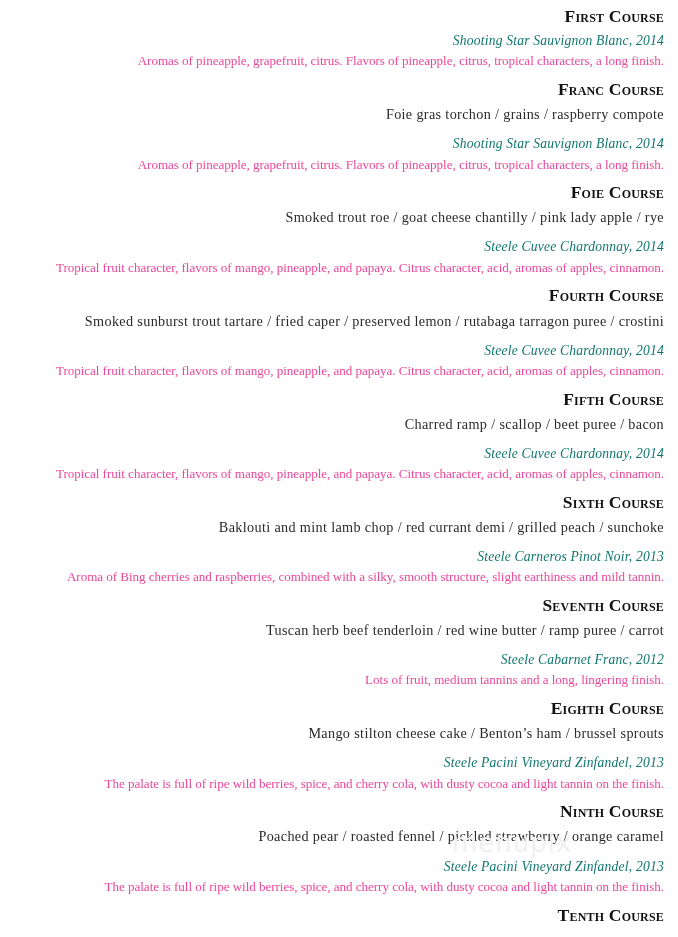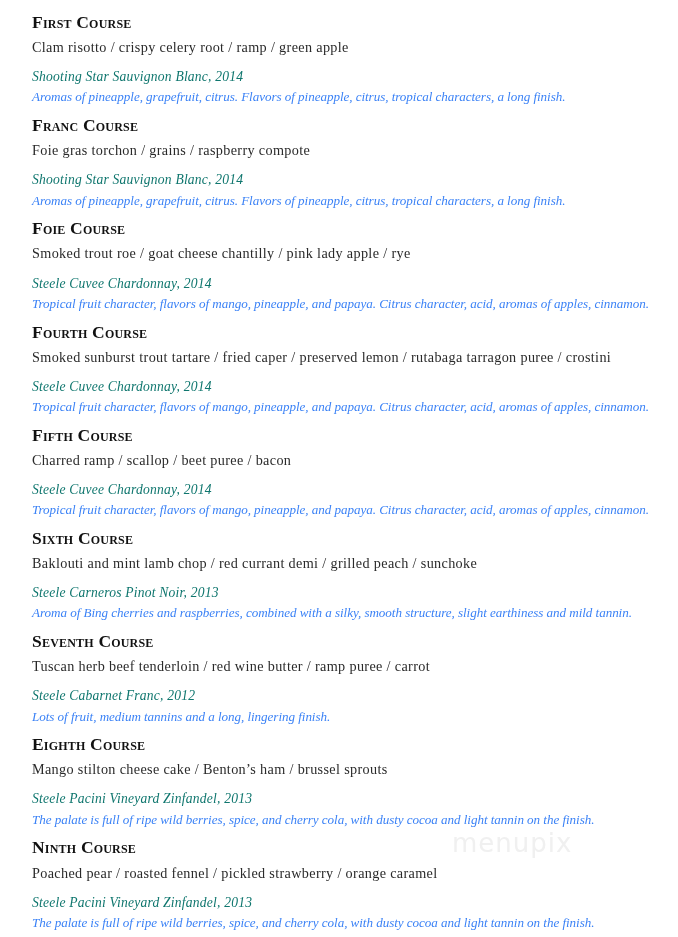--- a/index.html
+++ b/index.html
@@ -13,22 +13,23 @@
     position: relative;
     overflow: hidden;
     font-family: "Liberation Serif", "DejaVu Serif", serif;
     color: #1a1a1a;
   }
 
   #menu-page {
     position: relative;
     width: 678px;
     height: 832px;
-    padding: 12px;
+    padding: 6px;
     box-sizing: border-box;
+    text-align: right;
   }
 
   .course {
     padding: 0 8px 0 20px;
     margin: 0;
   }
 
   
   .course + .course { margin-top: 10px; }
 
@@ -61,24 +62,23 @@
     font-size: 13.6px;
     line-height: 1.2;
     color: #0f766e;
     letter-spacing: 0.2px;
     margin: 0 0 4px 0;
     white-space: nowrap;
   }
 
   .wine-notes {
     font-family: "Liberation Serif", "DejaVu Serif", serif;
-    font-style: italic;
     font-size: 13.1px;
     line-height: 1.2;
-    color: #3b82f6;
+    color: #ec4899;
     letter-spacing: -0.05px;
     margin: 0;
     white-space: nowrap;
   }
 
   #watermark {
     position: absolute;
     left: 452px;
     top: 828px;
     font-family: "DejaVu Sans", "Liberation Sans", sans-serif;
@@ -89,21 +89,20 @@
     pointer-events: none;
   }
 </style>
 </head>
 <body>
 
 <div id="menu-page">
   <div id="course-list">
       <div class="course">
         <div class="course-heading">First Course</div>
-        <div class="course-dish">Clam risotto / crispy celery root / ramp / green apple</div>
         <div class="wine-name">Shooting Star Sauvignon Blanc, 2014</div>
         <div class="wine-notes">Aromas of pineapple, grapefruit, citrus. Flavors of pineapple, citrus, tropical characters, a long finish.</div>
       </div>
       <div class="course">
         <div class="course-heading">Franc Course</div>
         <div class="course-dish">Foie gras torchon / grains / raspberry compote</div>
         <div class="wine-name">Shooting Star Sauvignon Blanc, 2014</div>
         <div class="wine-notes">Aromas of pineapple, grapefruit, citrus. Flavors of pineapple, citrus, tropical characters, a long finish.</div>
       </div>
       <div class="course">

